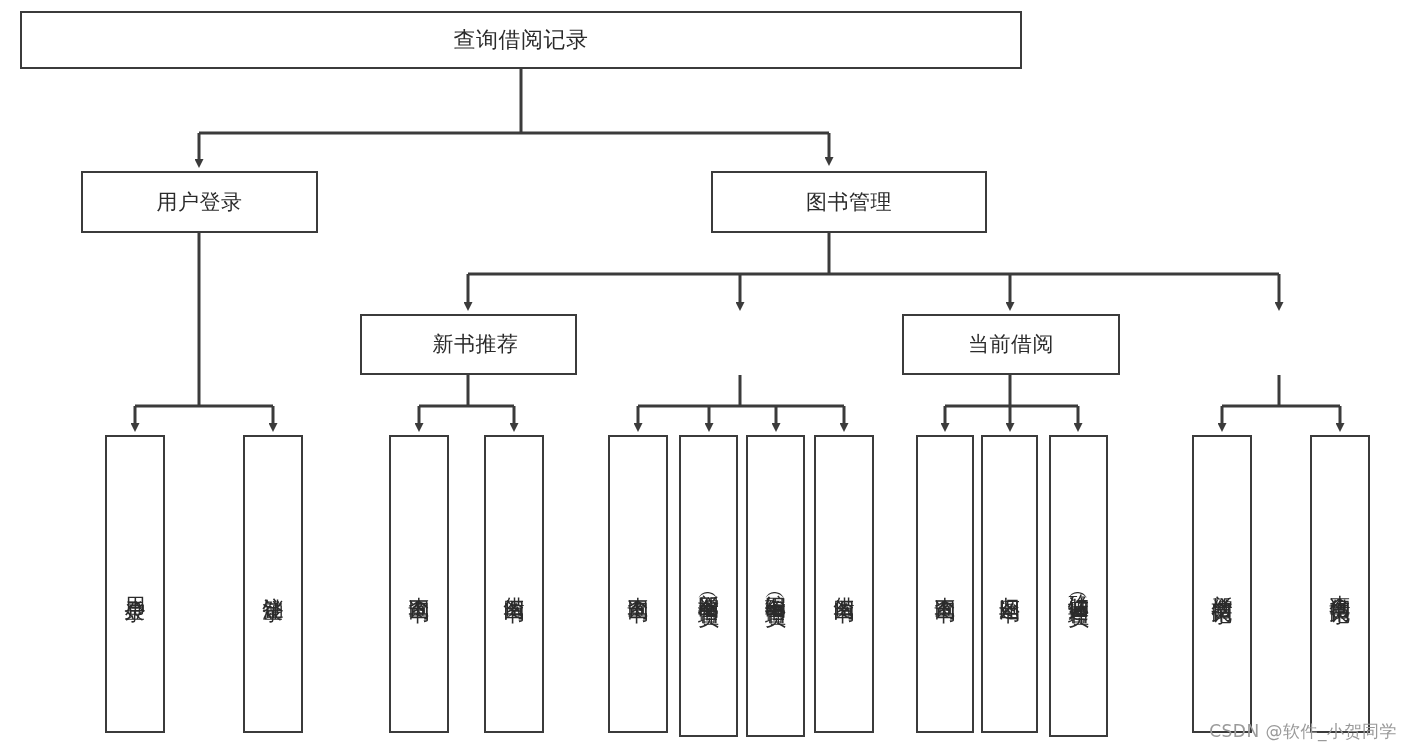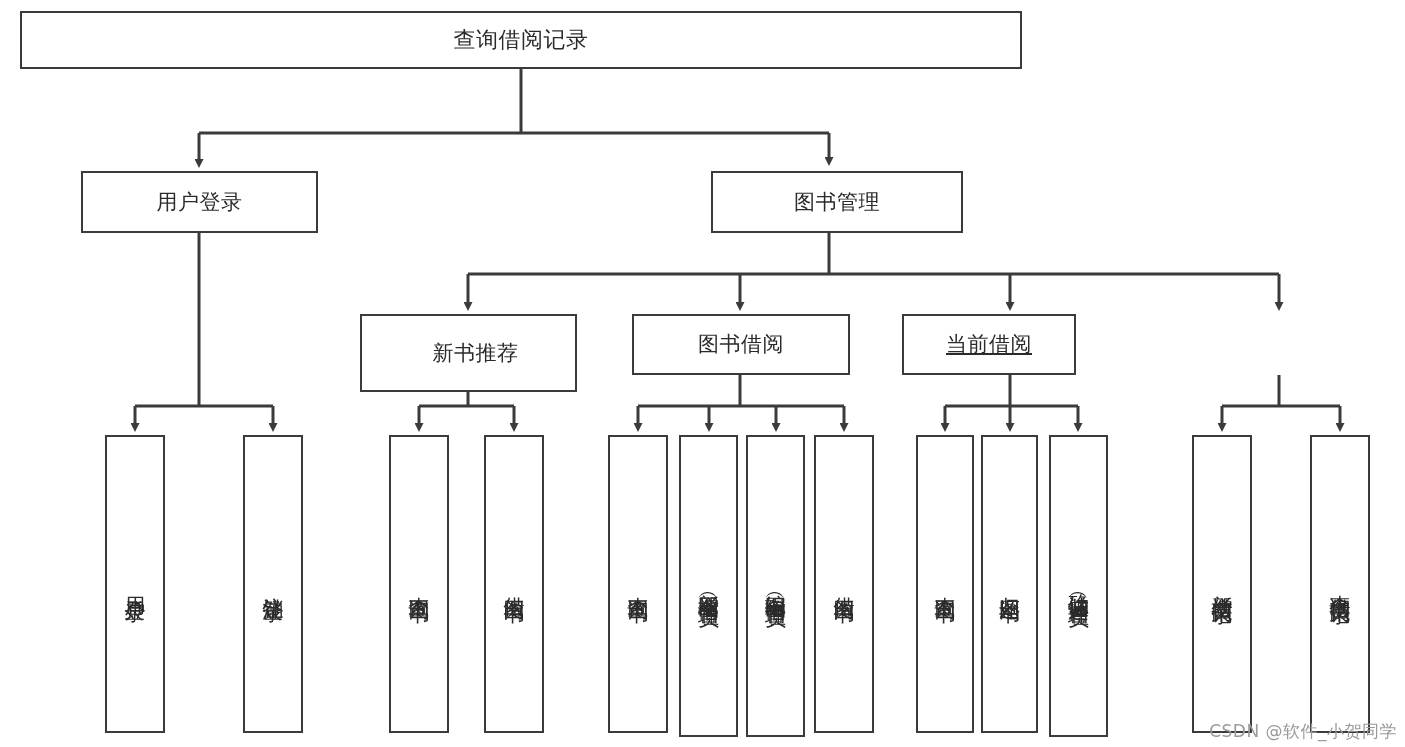--- a/index.html
+++ b/index.html
@@ -145,31 +145,28 @@
     </g>
   </svg>
 
   <div class="node horiz root" style="left:20px; top:11px; width:1002px; height:58px;">
     <span class="node-label">查询借阅记录</span>
   </div>
 
   <div class="node horiz" style="left:81px; top:171px; width:237px; height:62px;">
     <span class="node-label">用户登录</span>
   </div>
-  <div class="node horiz" style="left:711px; top:171px; width:252px; height:62px;">
+  <div class="node horiz" style="left:711px; top:171px; width:276px; height:62px;">
     <span class="node-label">图书管理</span>
   </div>
 
-  <div class="node horiz" style="left:360px; top:314px; width:217px; height:78px;padding-left:14px;">
+  <div class="node horiz" style="left:360px; top:314px; width:217px; height:61px;padding-left:14px;">
     <span class="node-label">新书推荐</span>
   </div>
-  <div class="node horiz" style="left:632px; top:314px; width:218px; height:61px;">
-    <span class="node-label">图书借阅</span>
-  </div>
-  <div class="node horiz" style="left:902px; top:314px; width:174px; height:61px;text-decoration:underline;">
+  <div class="node horiz" style="left:902px; top:314px; width:218px; height:61px;">
     <span class="node-label">当前借阅</span>
   </div>
 
   <div class="node vert" style="left:105px; top:435px; width:60px; height:298px;">
     <span class="node-label">用户登录</span>
   </div>
   <div class="node vert" style="left:243px; top:435px; width:60px; height:298px;">
     <span class="node-label">注销登录</span>
   </div>
 

